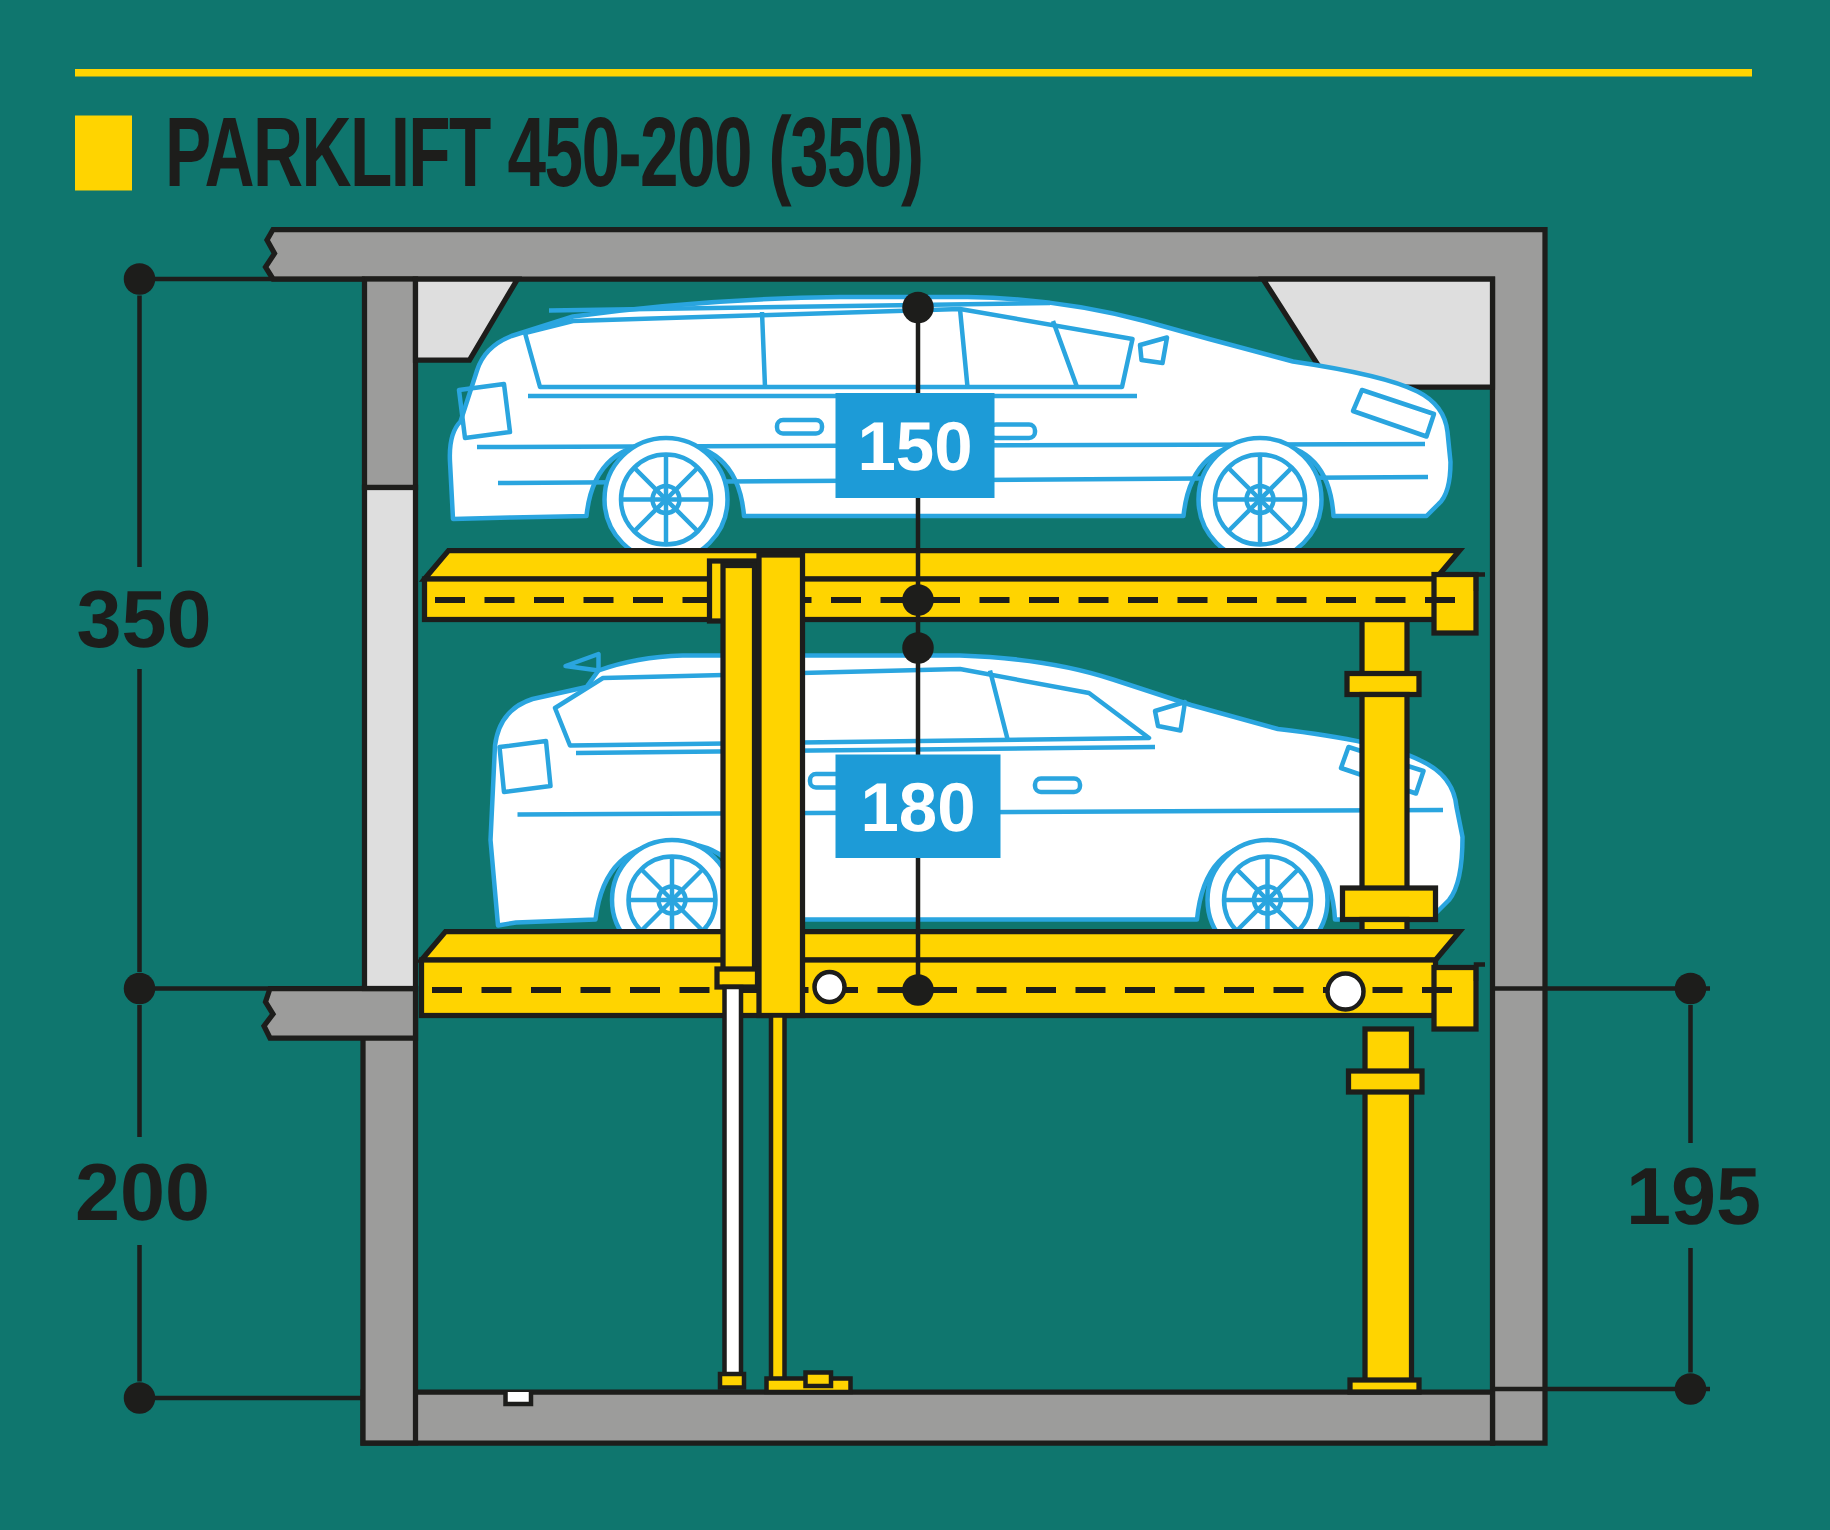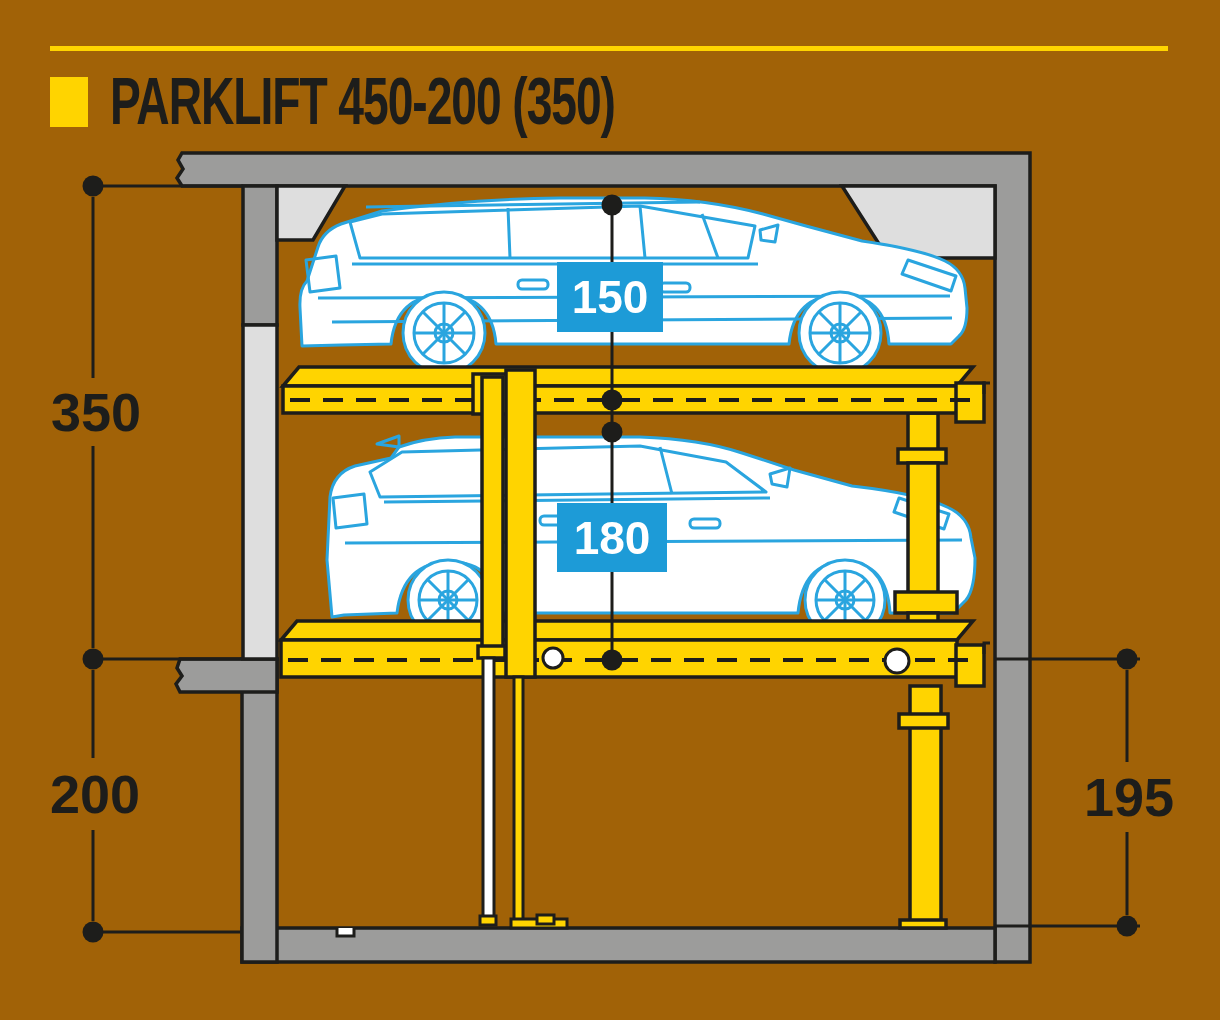--- a/index.html
+++ b/index.html
@@ -1,16 +1,16 @@
 <!DOCTYPE html>
 <html><head>
 <meta charset="utf-8">
 <style>
   html,body{margin:0;padding:0;background:#fff;}
-  .page{position:relative;width:1220px;height:1020px;background:#a16207;overflow:hidden;
+  .page{position:relative;width:1220px;height:1020px;background:#0f766e;overflow:hidden;
         font-family:"Liberation Sans",sans-serif;color:#1D1D1B;}
   .top-rule{position:absolute;left:50px;top:46px;width:1118px;height:5px;background:#FFD400;}
   .title-square{position:absolute;left:50px;top:77px;width:38px;height:50px;background:#FFD400;}
   .page-title{position:absolute;left:110px;top:72px;margin:0;
               font-size:66px;line-height:58px;font-weight:bold;letter-spacing:-1.5px;
               transform:scaleX(0.70);transform-origin:0 50%;white-space:nowrap;color:#1D1D1B;}
   svg{position:absolute;left:0;top:0;}
   .dim-num{font-family:"Liberation Sans",sans-serif;font-weight:bold;font-size:54px;fill:#1D1D1B;}
   .badge-num{font-family:"Liberation Sans",sans-serif;font-weight:bold;font-size:46px;fill:#ffffff;}
 </style>

